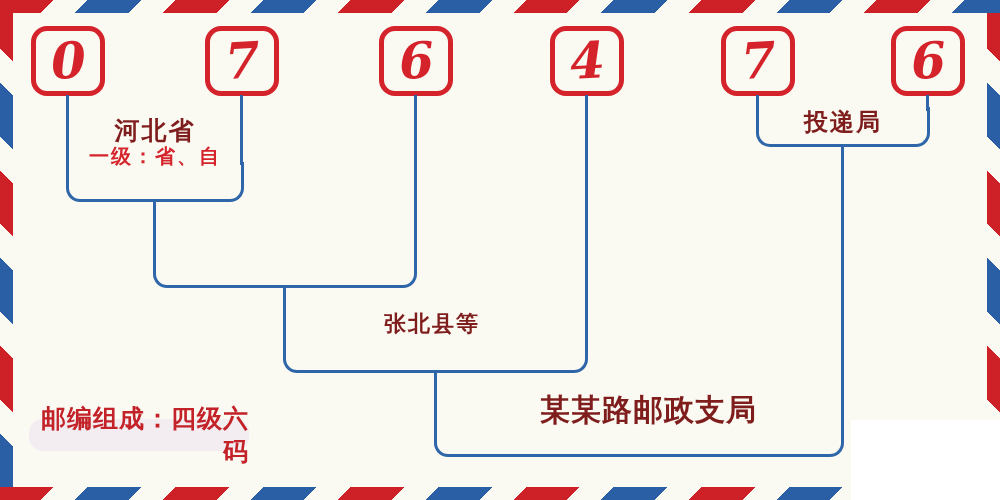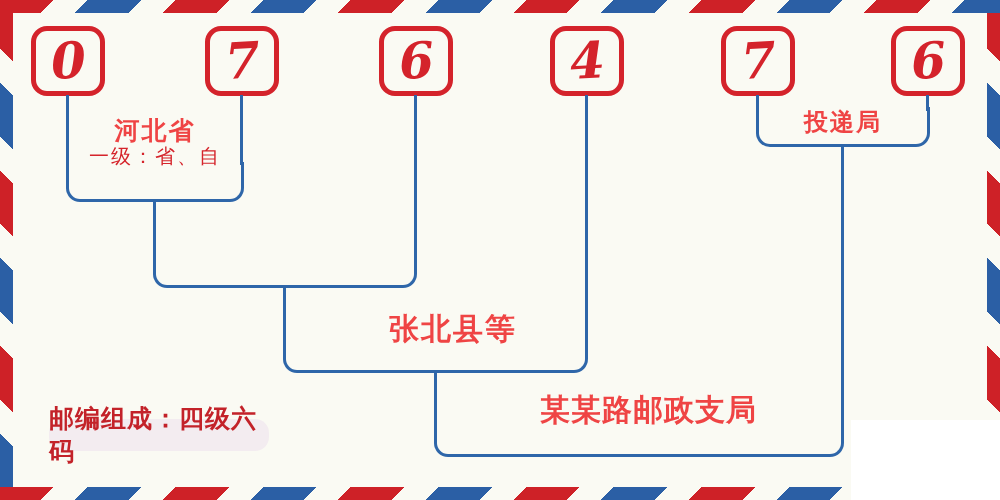--- a/index.html
+++ b/index.html
@@ -41,30 +41,30 @@
   .vline { position:absolute; width:3px; background:#2e66a9; }
   .bracket {
     position:absolute; height:40px;
     border:3px solid #2e66a9; border-top:none;
     border-radius:0 0 14px 14px; background:transparent;
   }
   
   .lbl { position:absolute; text-align:center; white-space:nowrap; }
   .blue-name {
     font-family:"DejaVu Serif", serif; font-weight:bold;
-    color:#ef4444; letter-spacing:2px;
+    color:#7f1d1d; letter-spacing:2px;
   }
   .red-desc {
-    font-weight:normal; color:#d5242b; letter-spacing:2px;
+    font-weight:bold; color:#d5242b; letter-spacing:2px;
   }
   
   .badge {
-    position:absolute; left:49px; top:419px; width:220px; height:32px;
+    position:absolute; left:29px; top:419px; width:220px; height:32px;
     background:#f3ecf0; border-radius:14px;
-    display:flex; align-items:center; justify-content:center;
+    display:flex; align-items:center; justify-content:center;text-align:right;
   }
   .badge-text {
     font-family:"DejaVu Serif", serif; font-weight:bold;
     font-size:25px; color:#c32229; letter-spacing:1px;
   }
   .white-patch {
     position:absolute; left:851px; top:420px; width:149px; height:80px;
     background:#ffffff;
   }
 </style>
@@ -114,21 +114,21 @@
   <div class="vline" style="left:283px; top:286px; height:49px"></div>
   <div class="vline" style="left:434px; top:371px; height:48px"></div>
   <div class="vline" style="left:841px; top:145px; height:274px"></div>
 
   <div class="lbl blue-name" style="left:75px; width:160px; top:114px; font-size:25px">河北省</div>
   <div class="lbl red-desc" style="left:65px; width:180px; top:146px; font-size:20px; line-height:20px">
     <span style="display:block">一级：省、自</span>
   </div>
 
 
-  <div class="lbl blue-name" style="left:353px; width:200px; top:309px; font-size:30px">张北县等</div>
+  <div class="lbl blue-name" style="left:332px; width:200px; top:309px; font-size:22px">张北县等</div>
 
   <div class="lbl blue-name" style="left:745px; width:196px; top:106px; font-size:24px">投递局</div>
 
   <div class="lbl blue-name" style="left:540px; width:200px; top:390px; font-size:30px; letter-spacing:1px">某某路邮政支局</div>
 
   <div class="badge">
     <span class="badge-text">邮编组成：四级六码</span>
   </div>
 
   <div class="white-patch"></div>

